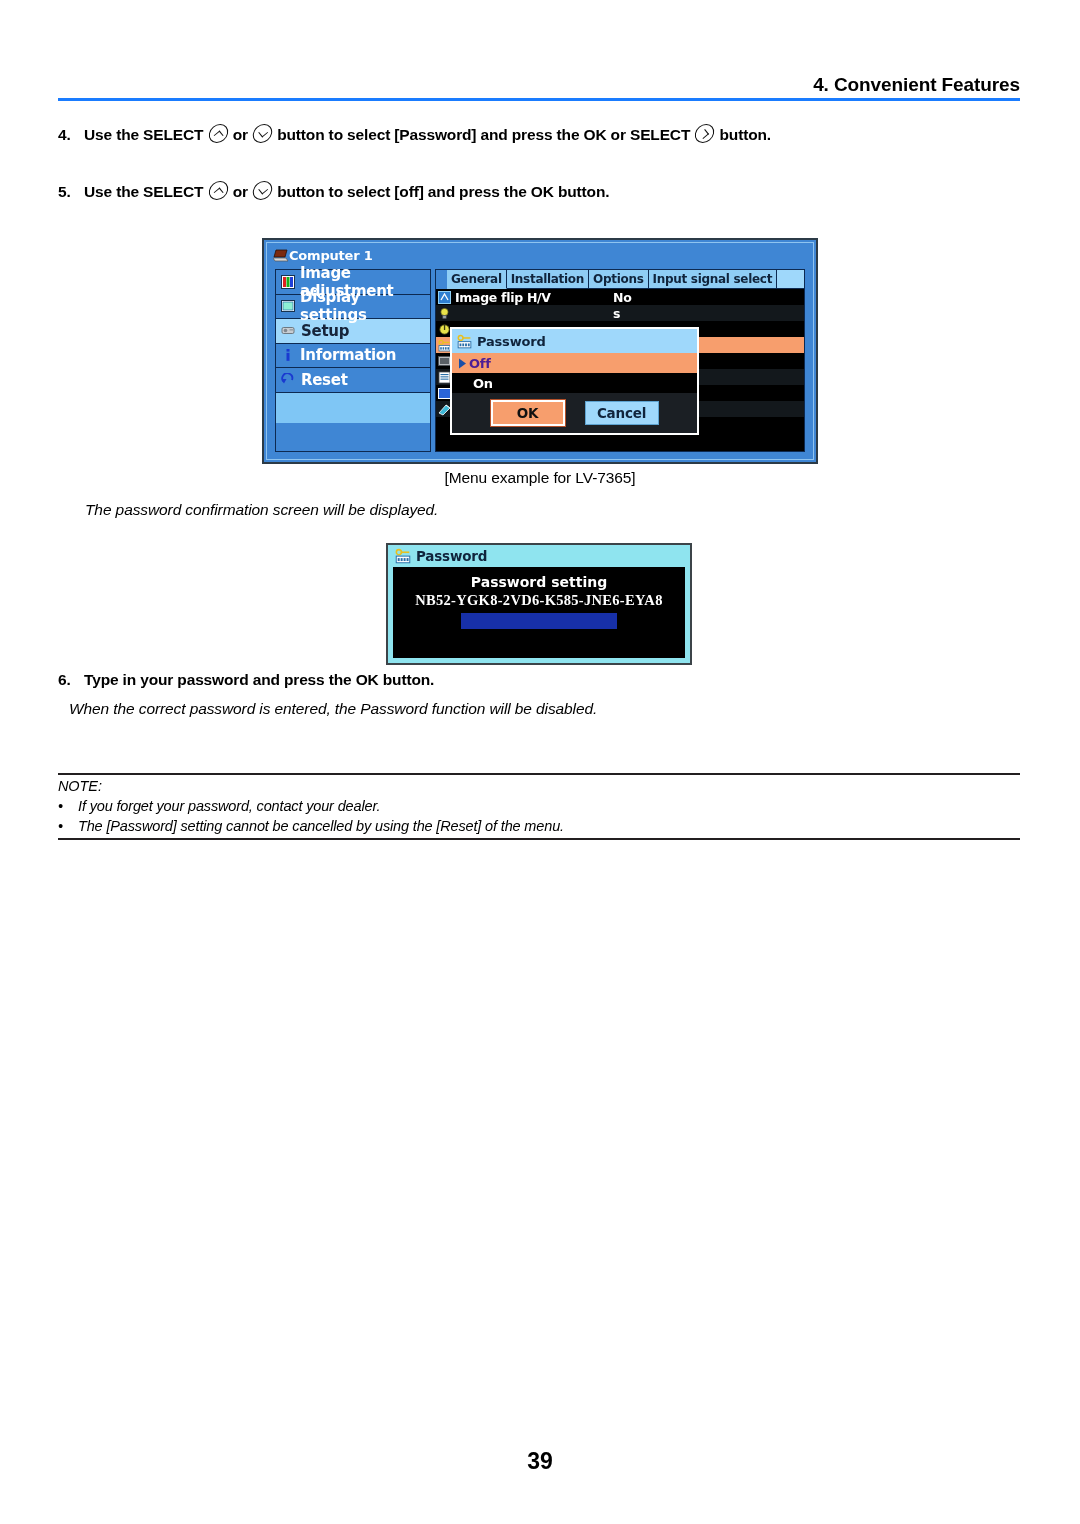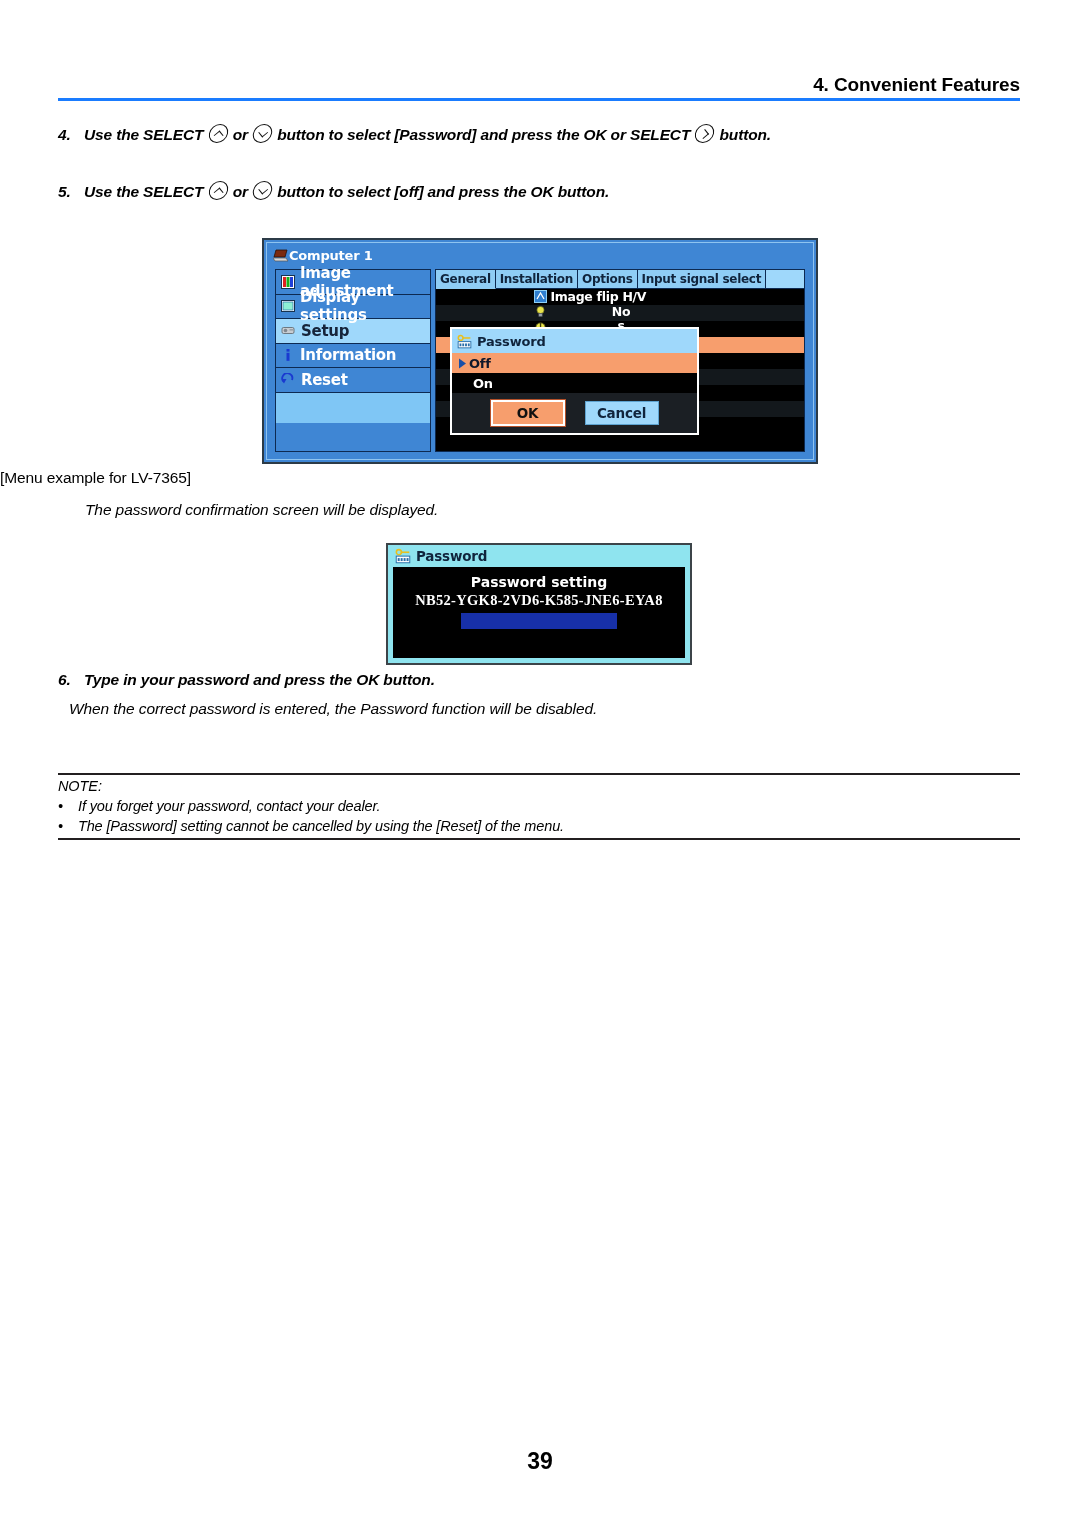--- a/index.html
+++ b/index.html
@@ -36,21 +36,20 @@
     left: 58px;
     top: 98px;
     width: 962px;
     height: 3px;
     background: #1a7cff;
   }
 
   
   .step {
     position: absolute;
-    font-style: italic;
     font-weight: bold;
     font-size: 15.5px;
     line-height: 20px;
     letter-spacing: -0.15px;
     white-space: nowrap;
   }
   .step .num {
     display: inline-block;
     width: 26px;
   }
@@ -93,21 +92,21 @@
   .sel-arrow.up::after   { transform: translate(-50%,-30%) rotate(45deg); }
   .sel-arrow.down::after { transform: translate(-50%,-70%) rotate(225deg); }
   .sel-arrow.right::after{ transform: translate(-62%,-50%) rotate(135deg); }
 
   
   .caption {
     position: absolute;
     left: 0;
     top: 469px;
     width: 1080px;
-    text-align: left;
+    text-align: center;
     font-size: 15.5px;
     letter-spacing: -0.1px;
   }
   .para-confirm {
     position: absolute;
     left: 85px;
     top: 501px;
     font-style: italic;
     font-size: 15.5px;
     letter-spacing: -0.1px;
@@ -234,39 +233,39 @@
     letter-spacing: -0.3px;
     padding: 0 4px;
     display: flex;
     align-items: center;
     border-right: 1.5px solid #0d2a52;
     border-bottom: 1.5px solid #0d2a52;
     box-sizing: border-box;
   }
   .tab.active {
     border-bottom: 1.5px solid #8fcdf5;
+    margin-left: 11px;
   }
   .tab-fill {
     flex: 1;
     background: #9fd8fb;
     border-bottom: 1.5px solid #0d2a52;
     box-sizing: border-box;
   }
   .rows { position: relative; }
   .row {
     height: 16px;
     display: flex;
     align-items: center;
     color: #ffffff;
     font-size: 12.5px;
     font-weight: bold;
     letter-spacing: -0.3px;
     padding-left: 2px;
     box-sizing: border-box;
-    flex-direction: column;
   }
   .row.alt      { background: #13181c; }
   .row.plain    { background: #000000; }
   .row.hl       { background: #f79e6d; color: #000000; }
   .row .rlabel  { width: 175px; display: flex; align-items: center; }
   .row .rvalue  { }
   .row .ico { margin-right: 4px; display: flex; align-items: center; }
 
   
   .pw-dialog {
@@ -296,21 +295,21 @@
   .pw-opt {
     height: 20px;
     display: flex;
     align-items: center;
     font-size: 13px;
     font-weight: bold;
     letter-spacing: -0.2px;
     padding-left: 4px;
     box-sizing: border-box;
   }
-  .pw-opt.selected { background: #f79e6d; color: #0f172a; }
+  .pw-opt.selected { background: #f79e6d; color: #4c1d95; }
   .pw-opt.unselected { background: #000000; color: #ffffff; padding-left: 21px; }
   .pw-caret {
     width: 13px;
     display: flex;
     align-items: center;
     justify-content: center;
   }
   .pw-caret svg { display: block; }
   .pw-buttons {
     position: absolute;

